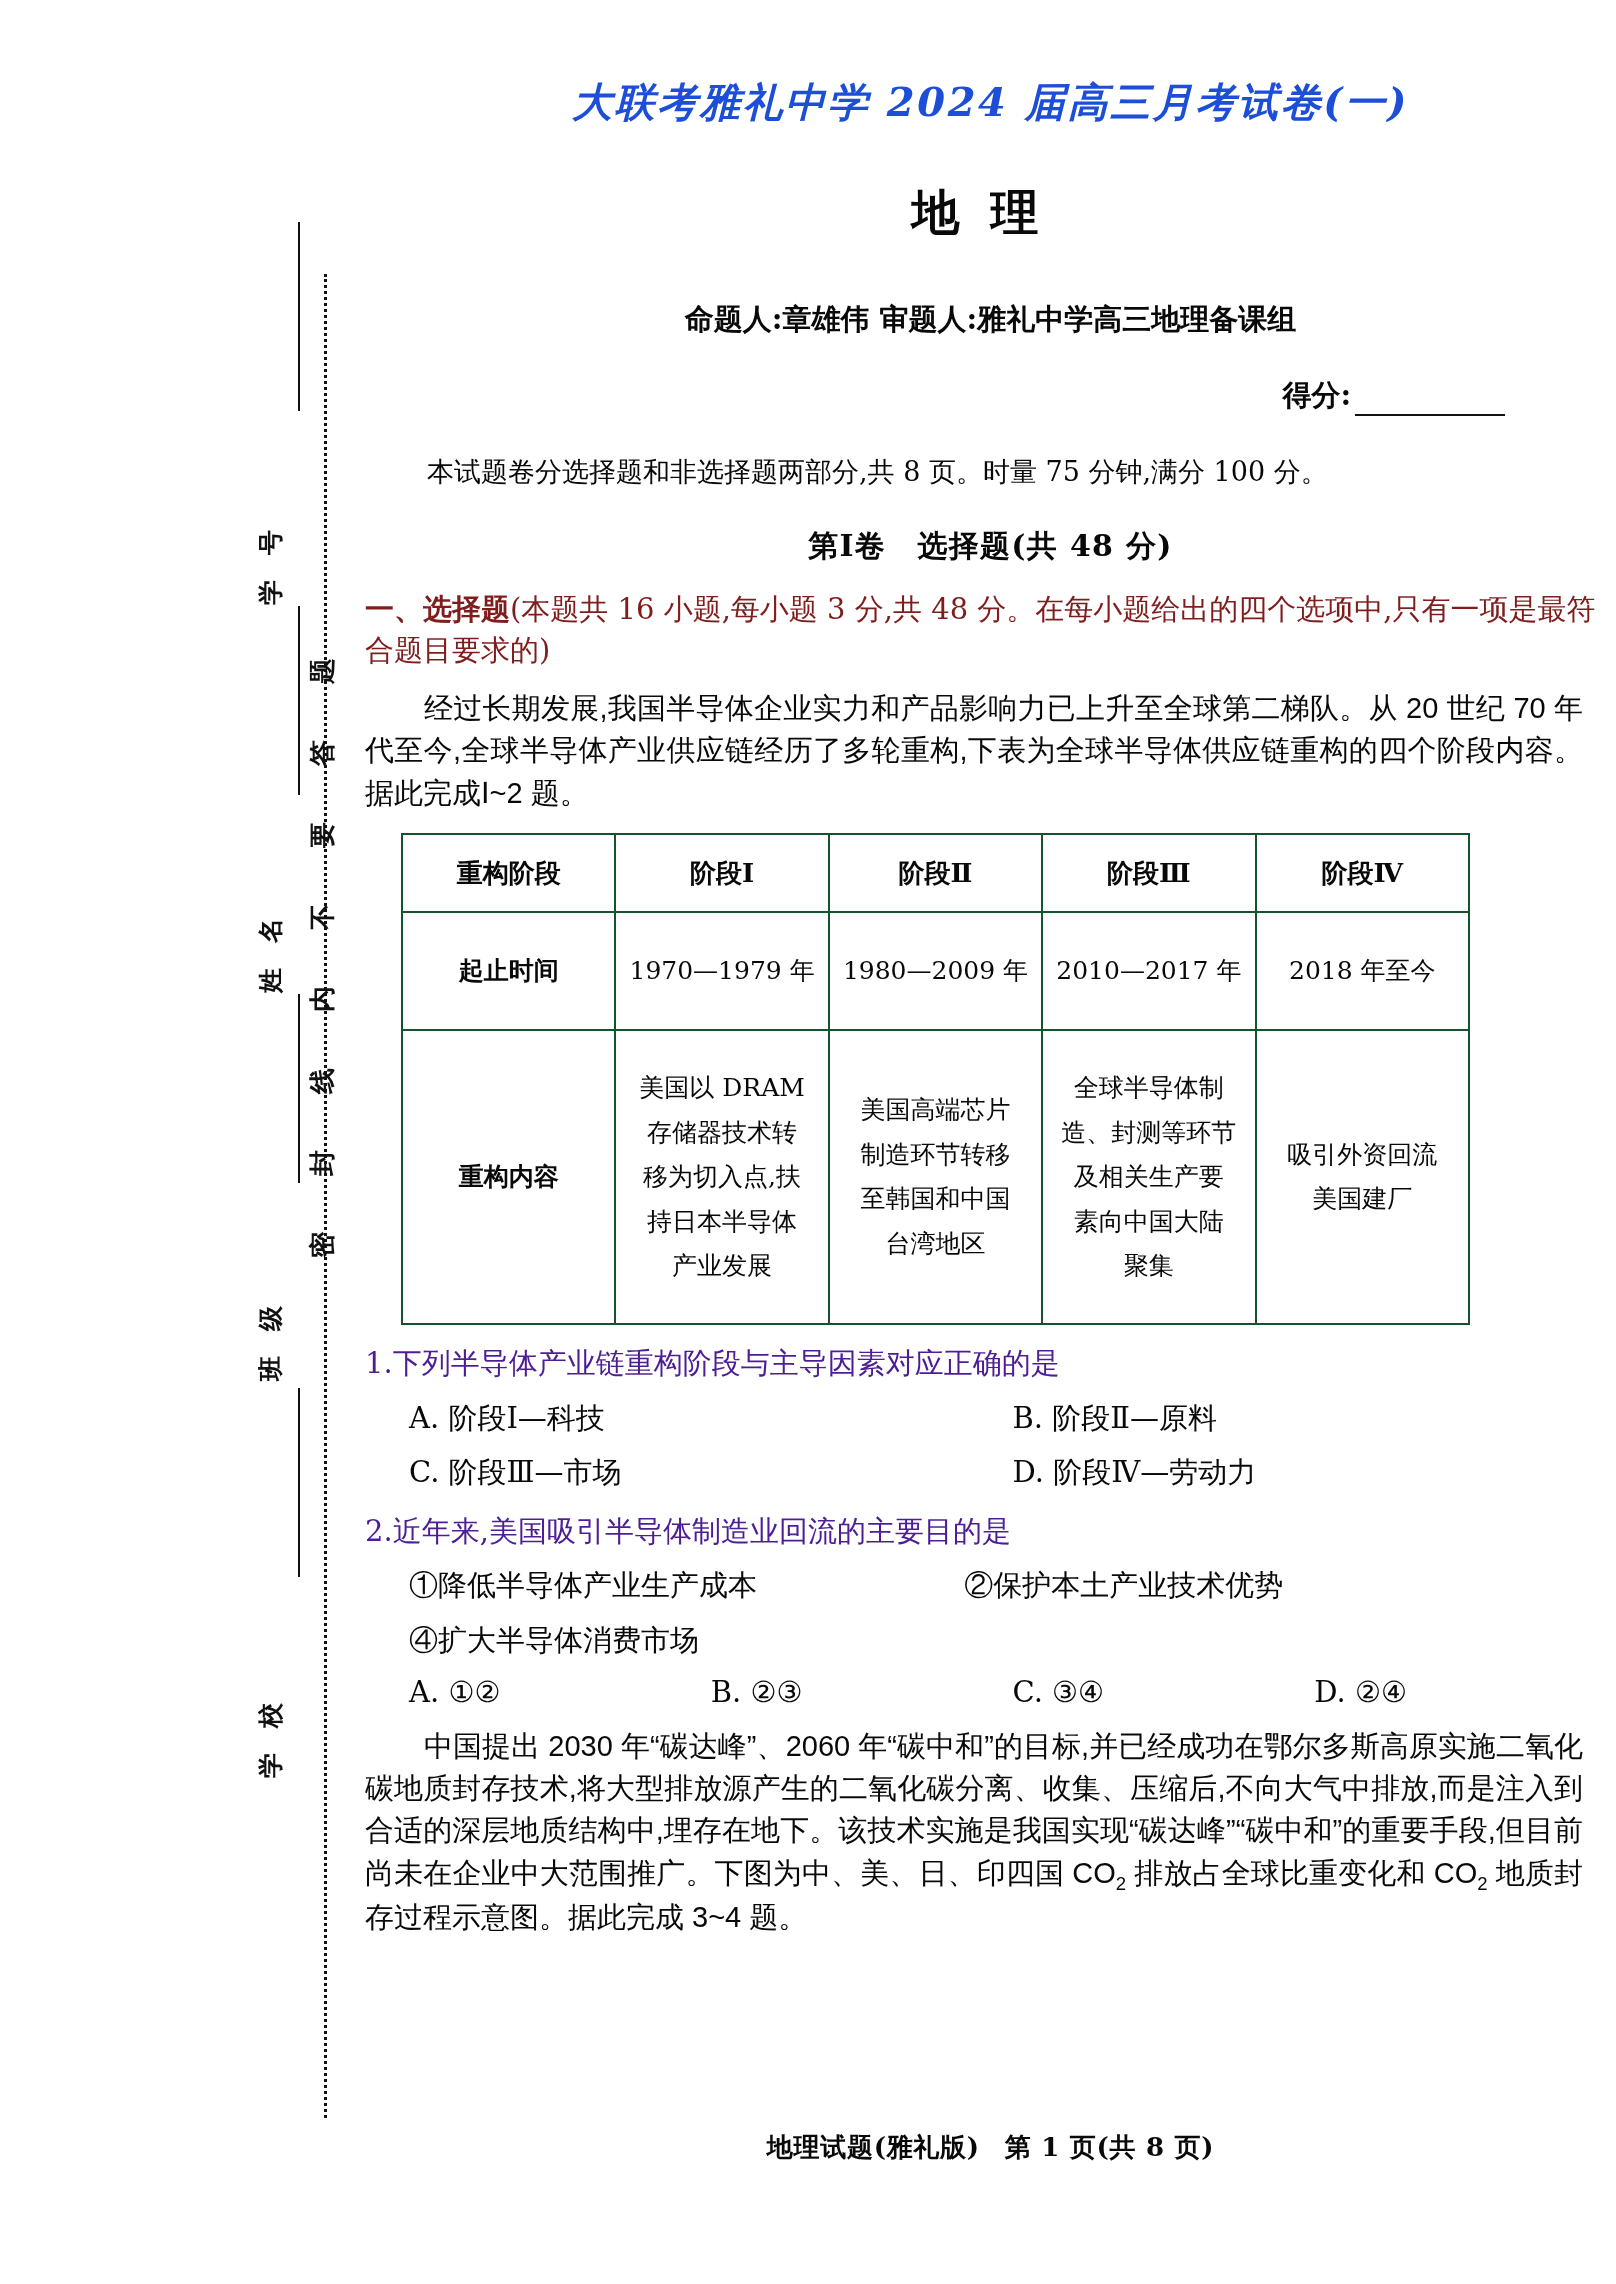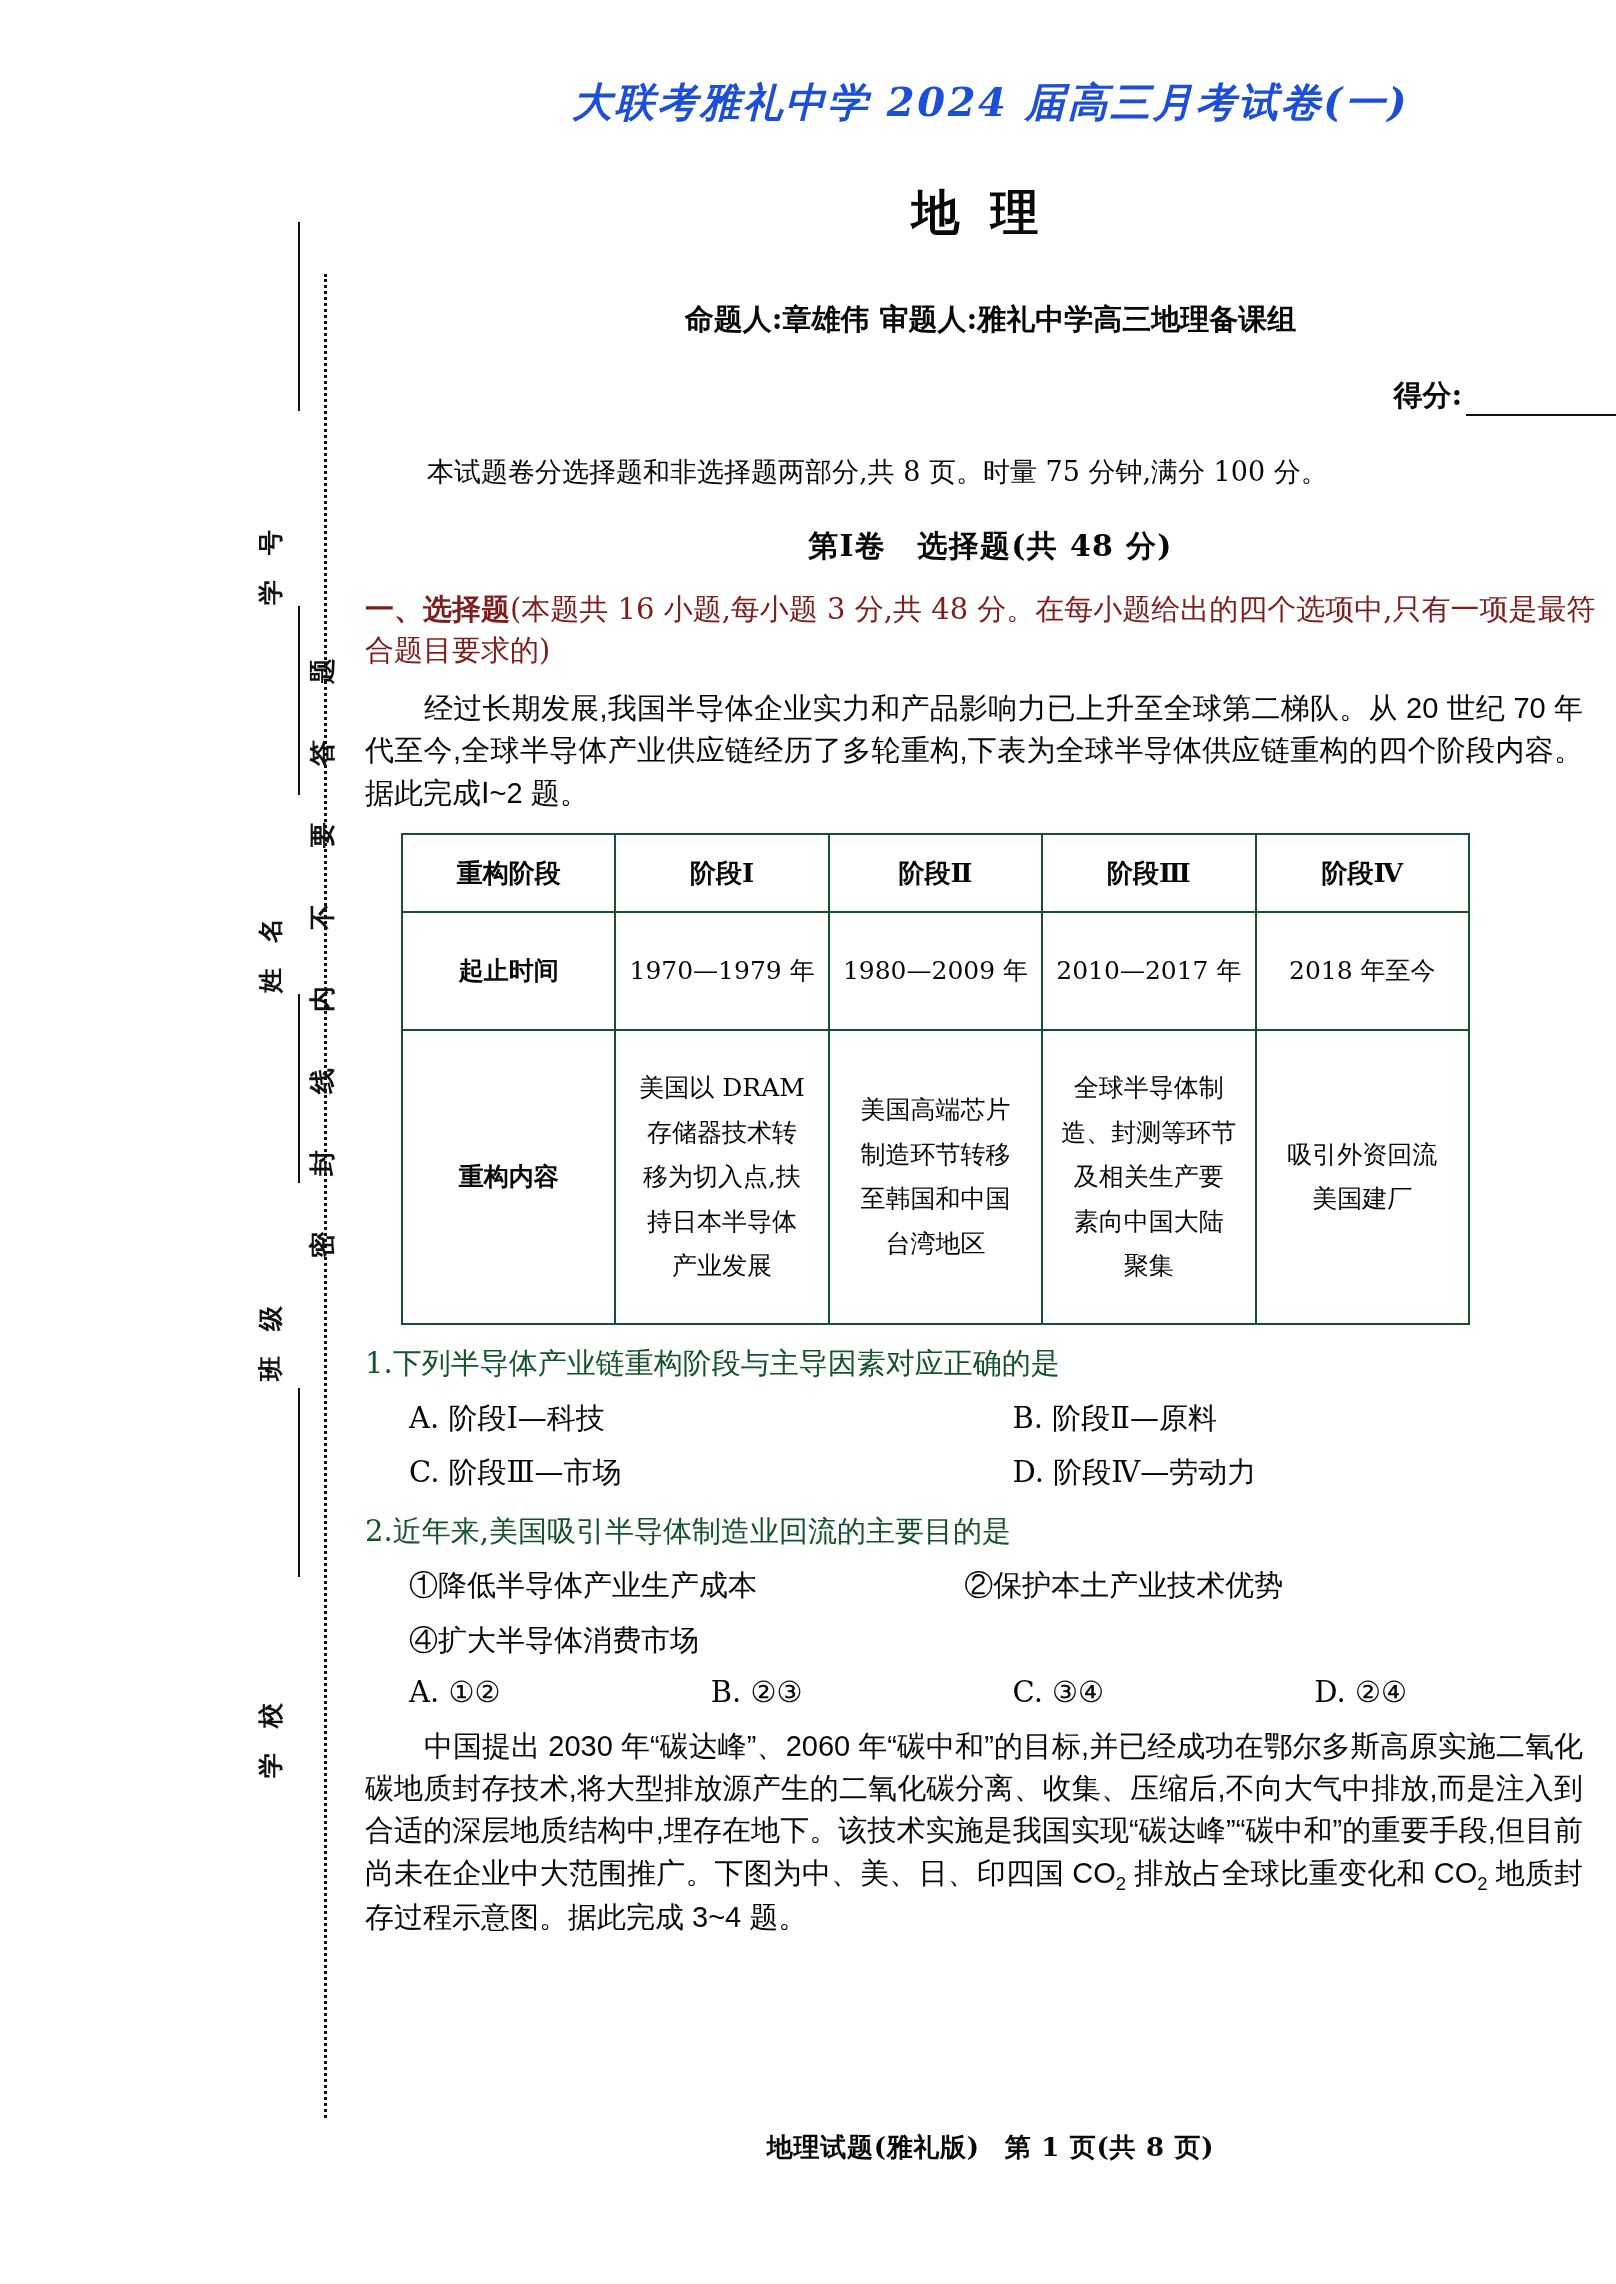--- a/index.html
+++ b/index.html
@@ -120,20 +120,21 @@
   .byline {
     text-align: center;
     font-family: "DejaVu Serif", "Liberation Serif", serif;
     font-size: 29px;
     font-weight: 700;
     margin-top: 55px;
     color: #090909;
   }
   .score-row {
     margin-top: 36px;
+    padding-right: 111px;
     text-align: right;
     font-family: "DejaVu Serif", "Liberation Serif", serif;
     font-size: 29px;
     font-weight: 700;
     color: #090909;
   }
   .score-rule {
     display: inline-block;
     width: 150px;
     border-bottom: 2.6px solid #111;
@@ -223,21 +224,21 @@
     line-height: 1.78;
   }
   .cellbreak { display: block; }
 
   
   .q-stem {
     margin: 17px 0 0 0;
     font-family: "DejaVu Serif", "Liberation Serif", serif;
     font-size: 29px;
     line-height: 1.45;
-    color: #14532d;
+    color: #4c1d95;
   }
   .opt-row {
     display: flex;
     margin: 14.3px 0 0 44px;
     font-family: "DejaVu Serif", "Liberation Serif", serif;
     font-size: 29px;
     color: #090909;
   }
   .opt-row.two > div { width: 50%; }
   .opt-row.four > div { width: 25%; }

